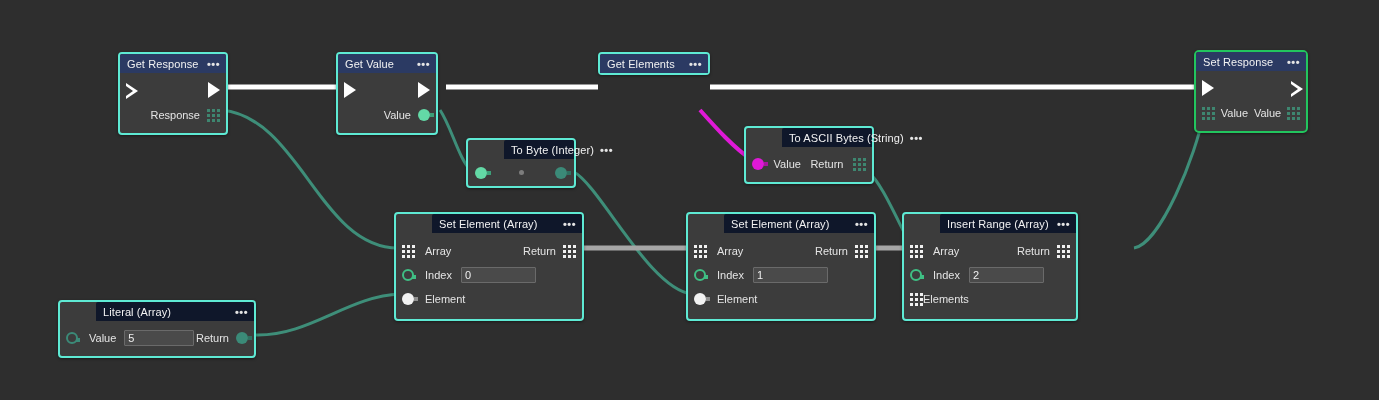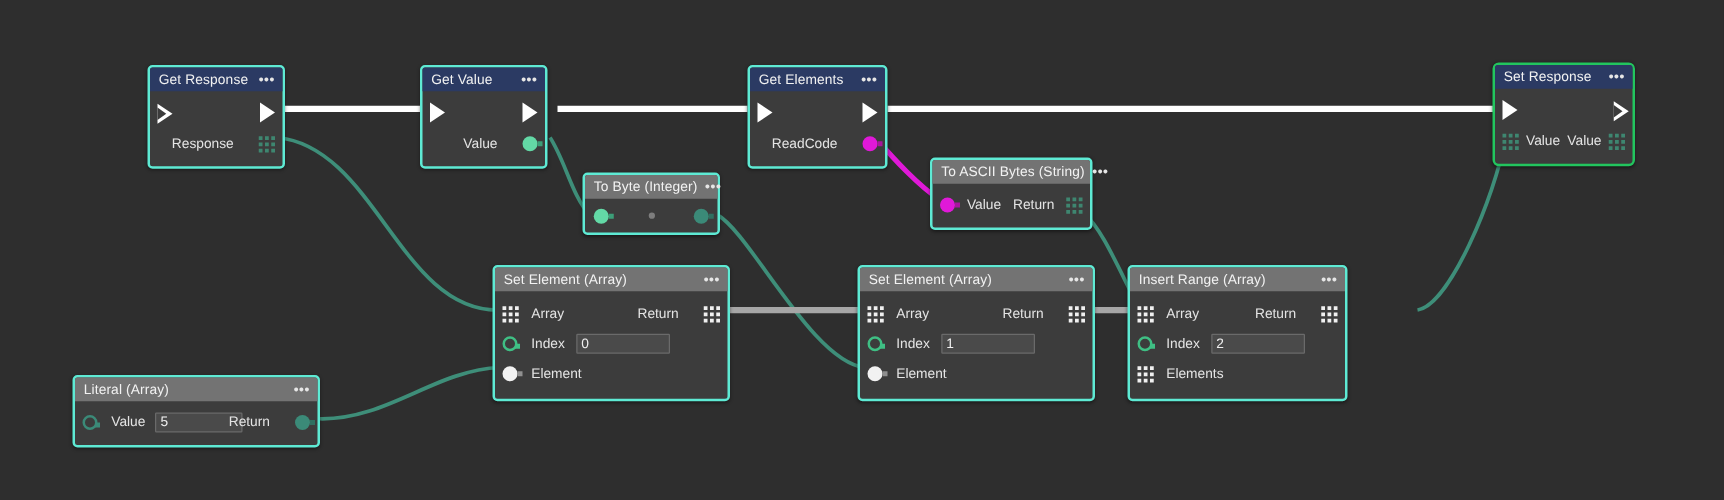--- a/index.html
+++ b/index.html
@@ -41,21 +41,21 @@
   .node-header {
     height: 19px;
     display: flex;
     align-items: center;
     justify-content: space-between;
     padding: 0 6px 0 7px;
     box-sizing: border-box;
     border-radius: 2px 2px 0 0;
   }
   .hdr-blue  { background: #2b3a63; }
-  .hdr-green { background: #737373; }
+  .hdr-green { background: #0f172a; margin-left: 36px; }
   .node-title {
     font-size: 11px;
     color: #f2f2f2;
     white-space: nowrap;
     letter-spacing: .1px;
   }
   .dots {
     color: #e6e6e6;
     font-size: 11px;
     line-height: 8px;
@@ -119,21 +119,21 @@
     font-size: 11px;
     color: #e4e4e4;
     white-space: nowrap;
   }
   .row-right {
     display: flex;
     align-items: center;
     justify-content: flex-end;
     height: 24px;
     padding-right: 6px;
-    gap: 20px;
+    gap: 7px;
     position: absolute;
     right: 0;
     top: 0;
     margin-left: 44px;
   }
 
   
   .port-grid {
     width: 13px; height: 13px;
     display: grid;
@@ -275,32 +275,20 @@
         </div>
       </div>
     </div>
   </div>
 
   <div class="node" style="left:598px; top:52px; width:112px;">
     <div class="node-header hdr-blue">
       <span class="node-title">Get Elements</span>
       <span class="dots">•••</span>
     </div>
-    <div class="node-body">
-      <div class="exec-row">
-        <span class="tri"></span>
-        <span class="tri"></span>
-      </div>
-      <div class="row">
-        <div class="row-right">
-          <span class="row-label">ReadCode</span>
-          <span class="port-circ fill-magenta port-nub"></span>
-        </div>
-      </div>
-    </div>
   </div>
 
   <div class="node selected" style="left:1194px; top:50px; width:114px;">
     <div class="node-header hdr-blue">
       <span class="node-title">Set Response</span>
       <span class="dots">•••</span>
     </div>
     <div class="node-body">
       <div class="exec-row">
         <span class="tri"></span>
@@ -508,21 +496,21 @@
             <i></i>
             <i></i>
             <i></i>
             <i></i>
             <i></i>
             <i></i>
             <i></i>
             <i></i>
             <i></i>
           </span>
-        <span class="row-label" style="margin-left:10px;">Elements</span>
+        <span class="row-label" style="">Elements</span>
       </div>
     </div>
   </div>
 
   <div class="node" style="left:58px; top:300px; width:198px;">
     <div class="node-header hdr-green">
       <span class="node-title">Literal (Array)</span>
       <span class="dots">•••</span>
     </div>
     <div class="node-body" style="padding:5px 0 6px 0;">

